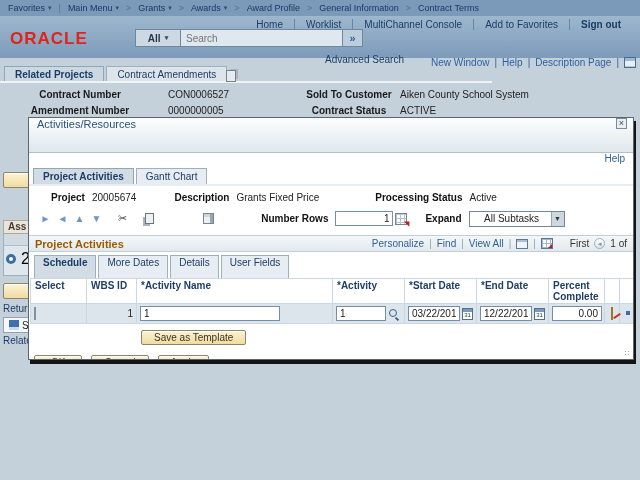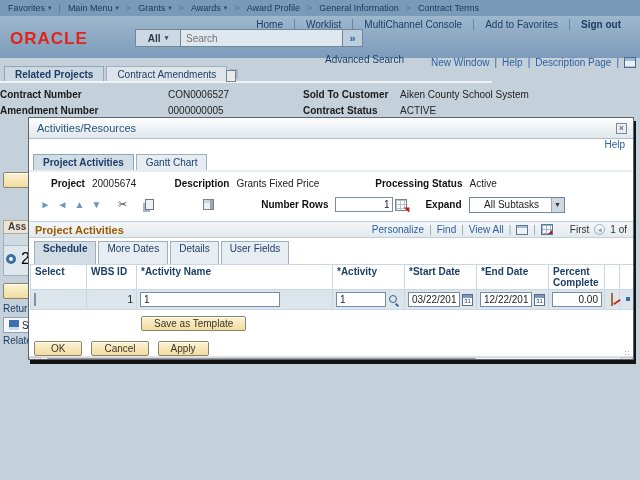--- a/index.html
+++ b/index.html
@@ -48,21 +48,21 @@
   .ptab { font-size:10px; color:#1d3d66; padding:2px 10px 3px; border:1px solid #9db0c0;
           border-bottom:none; background:#dde5eb; margin-right:2px; cursor:pointer; }
   .ptab.active { background:#cbd7e1; border-color:#8fa7ba; font-weight:bold; }
   .tab-rule { position:absolute; left:0; top:81px; width:492px; height:2px; background:#eef3f6; }
 
   .clipboard-icon { position:absolute; left:226px; top:70px; width:10px; height:12px;
       border:1px solid #77828c; background:#e7ebee; box-shadow:3px -2px 0 -1px #aab4bc; }
 
   .fieldrows { position:absolute; left:0; top:87px; width:640px; font-size:10px; }
   .frow { display:flex; height:15px; margin-bottom:1px; align-items:center; }
-  .flbl { font-weight:bold; color:#1a1a1a; text-align:left; }
+  .flbl { font-weight:bold; color:#1a1a1a; text-align:center; }
   .fval { color:#222; }
   .w160 { width:160px; } .w135 { width:135px; margin-left:8px; }
   .w95  { width:92px; } .mr8 { margin-left:5px; }
 
   
   .bgfrag { position:absolute; z-index:1; }
   .ps-btn { background:linear-gradient(#fdf3d1,#f0dba2); border:1px solid #8e8468;
             border-radius:2px; font-size:10px; color:#3a3428; padding:1px 12px;
             box-shadow:inset 0 1px 0 #fff; cursor:pointer; font-family:inherit; white-space:nowrap; }
   .assign-hdr { width:115px; height:14px; background:#e9e5da; border:1px solid #b5aa90;
@@ -73,22 +73,22 @@
   .radio-icon { width:10px; height:10px; border-radius:50%; border:3px solid #3a6ea5; background:#fff; }
   .bg-link { font-size:10px; color:#1c3d66; cursor:pointer; }
   .save-frag { height:16px; background:#f6f8fa; border:1px solid #8fa3b5; display:flex;
                align-items:center; gap:3px; padding:0 5px; font-size:10px; color:#222; cursor:pointer; }
   .save-icon { width:10px; height:10px; background:#3f6fae; box-shadow:inset 0 -3px 0 #c9d8ea; }
 
   
   .modal { position:absolute; left:28px; top:117px; width:606px; height:243px; background:#fff;
            border:1px solid #5a6672; box-shadow:2px 4px 0 #141414; z-index:10;
            display:flex; flex-direction:column; font-size:10px; overflow:hidden; }
-  .m-header { height:21px; flex:none; background:linear-gradient(#fdfefe,#dfe7ed);
-              border-bottom:1px solid #b2c0cc; display:flex; align-items:center; }
+  .m-header { height:35px; flex:none; background:linear-gradient(#fdfefe,#dfe7ed);
+              border-bottom:1px solid #b2c0cc; display:flex; align-items:flex-start; }
   .m-title { font-size:11px; color:#29527c; padding-left:8px; flex:1; }
   .m-close { width:11px; height:11px; margin-right:6px; border:1px solid #7a8a99; background:#e9eef2;
              font-size:9px; line-height:9px; text-align:center; color:#445; cursor:pointer; }
   .m-helprow { height:13px; flex:none; text-align:right; padding-right:8px; }
   .m-help { color:#2d5f9e; cursor:pointer; }
   .m-tabs { flex:none; display:flex; align-items:flex-end; padding-left:4px;
             border-bottom:2px solid #e7eef3; margin-top:2px; }
   .mtab { font-size:10px; color:#1d3d66; padding:2px 9px; border:1px solid #9db0c0; border-bottom:none;
           background:#e7edf2; margin-right:2px; cursor:pointer; }
   .mtab.active { background:#d2dce4; font-weight:bold; border-color:#8fa7ba; }

